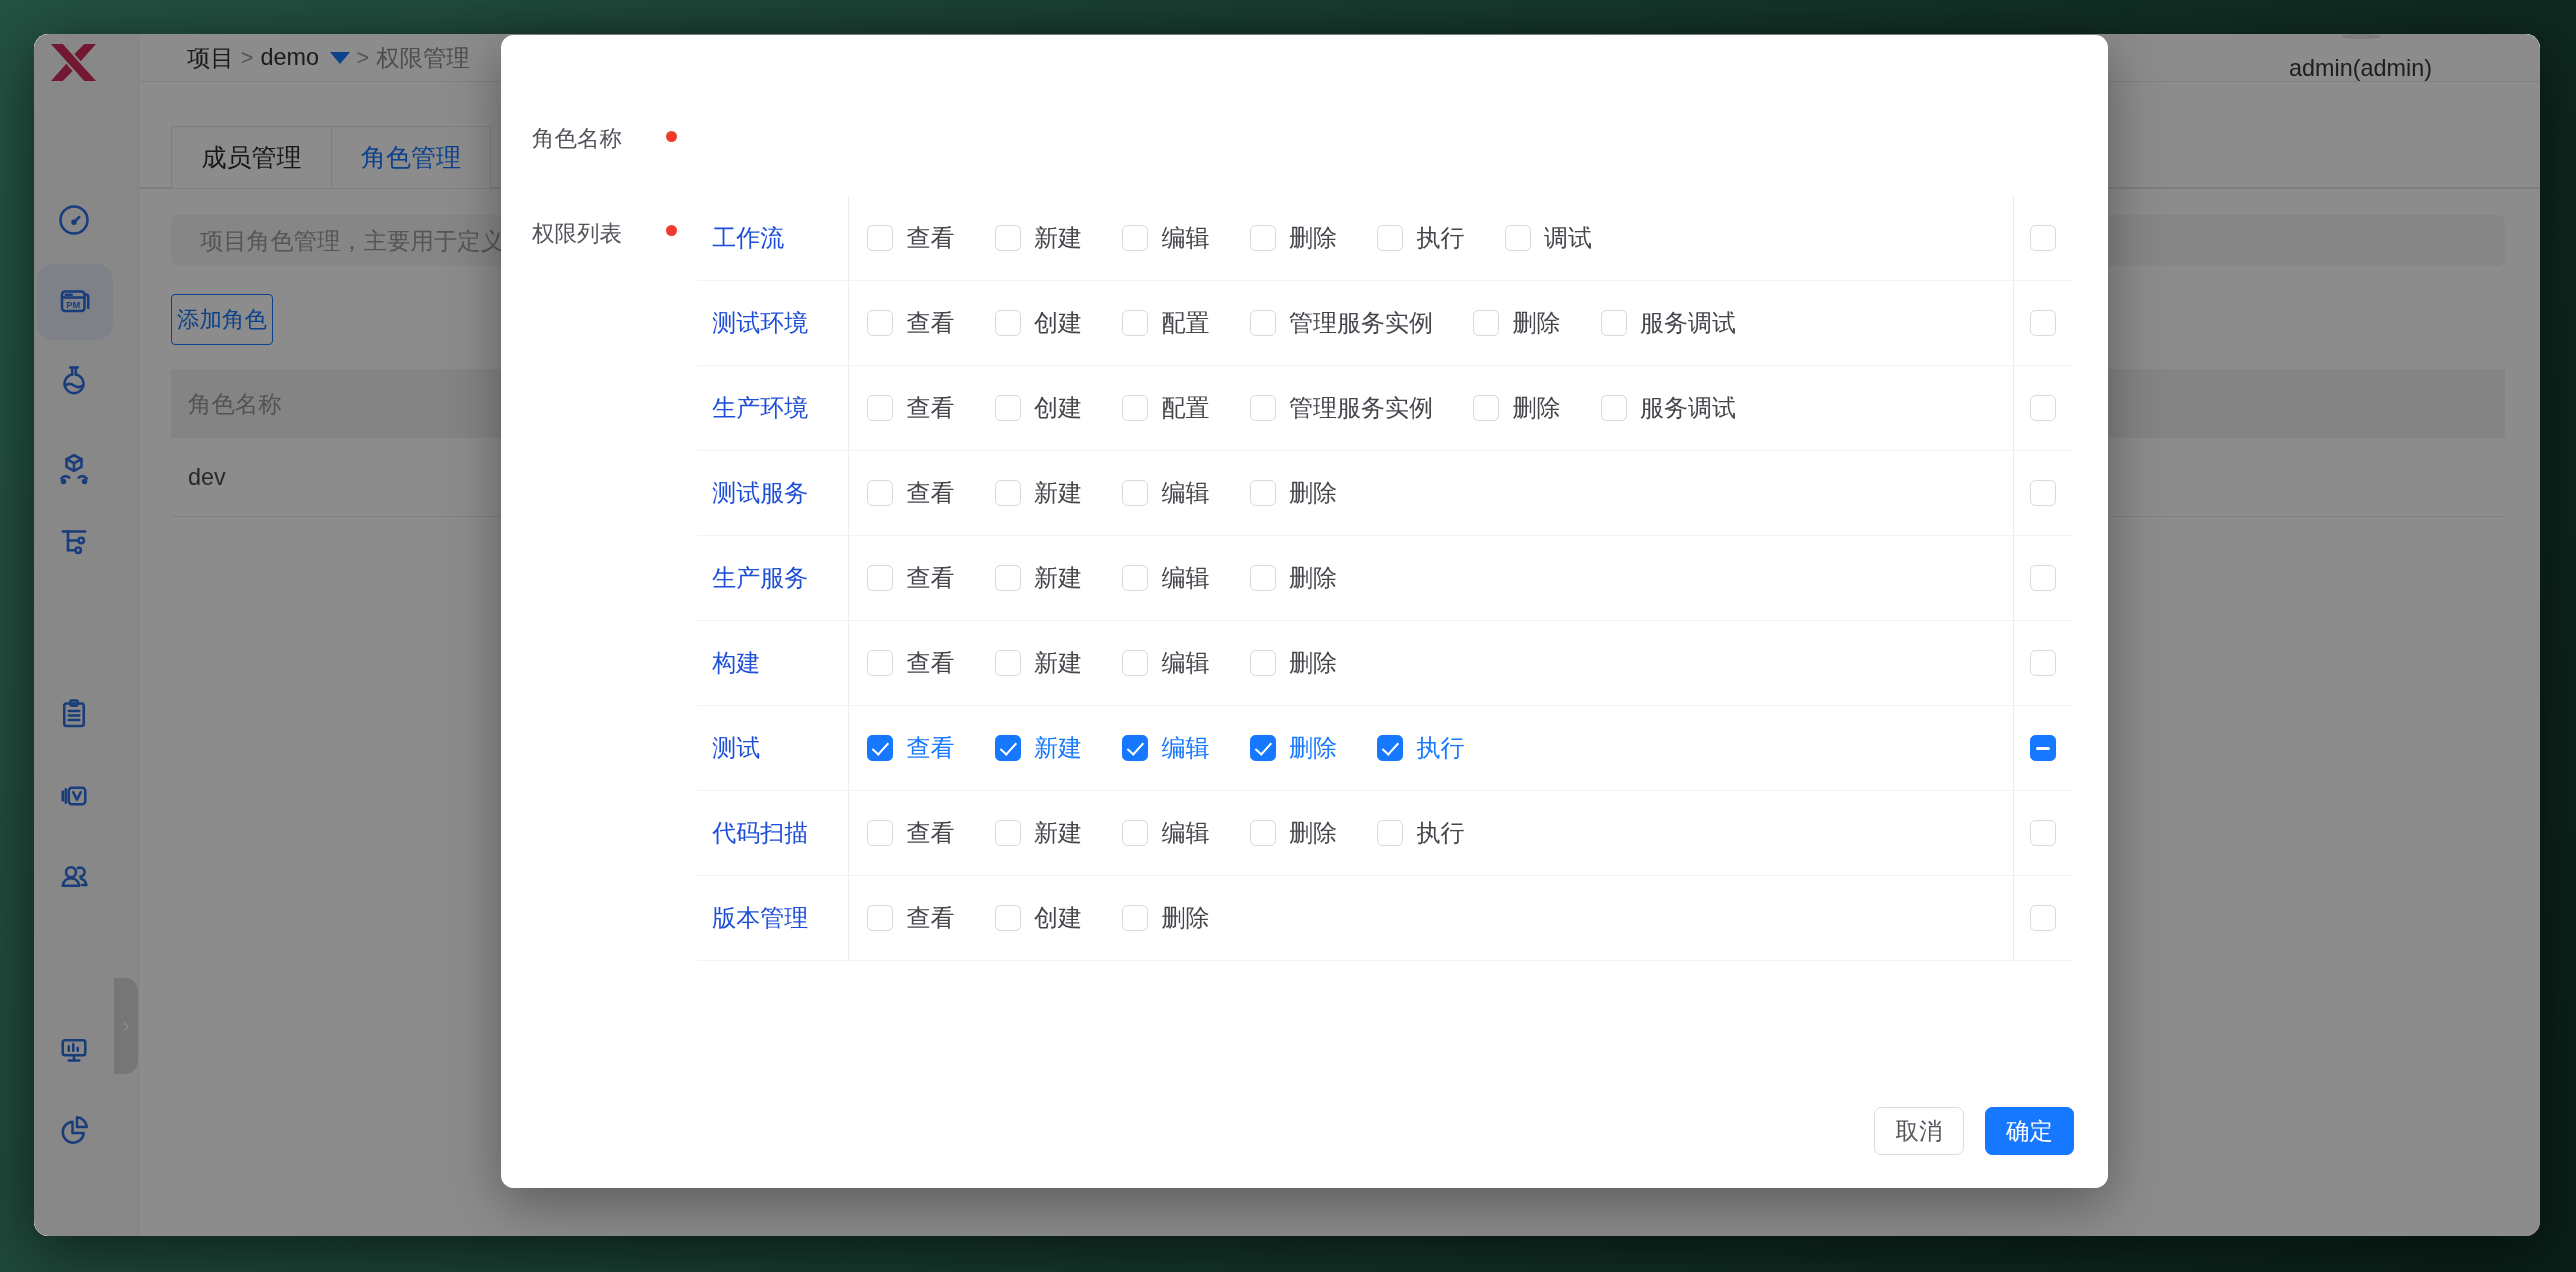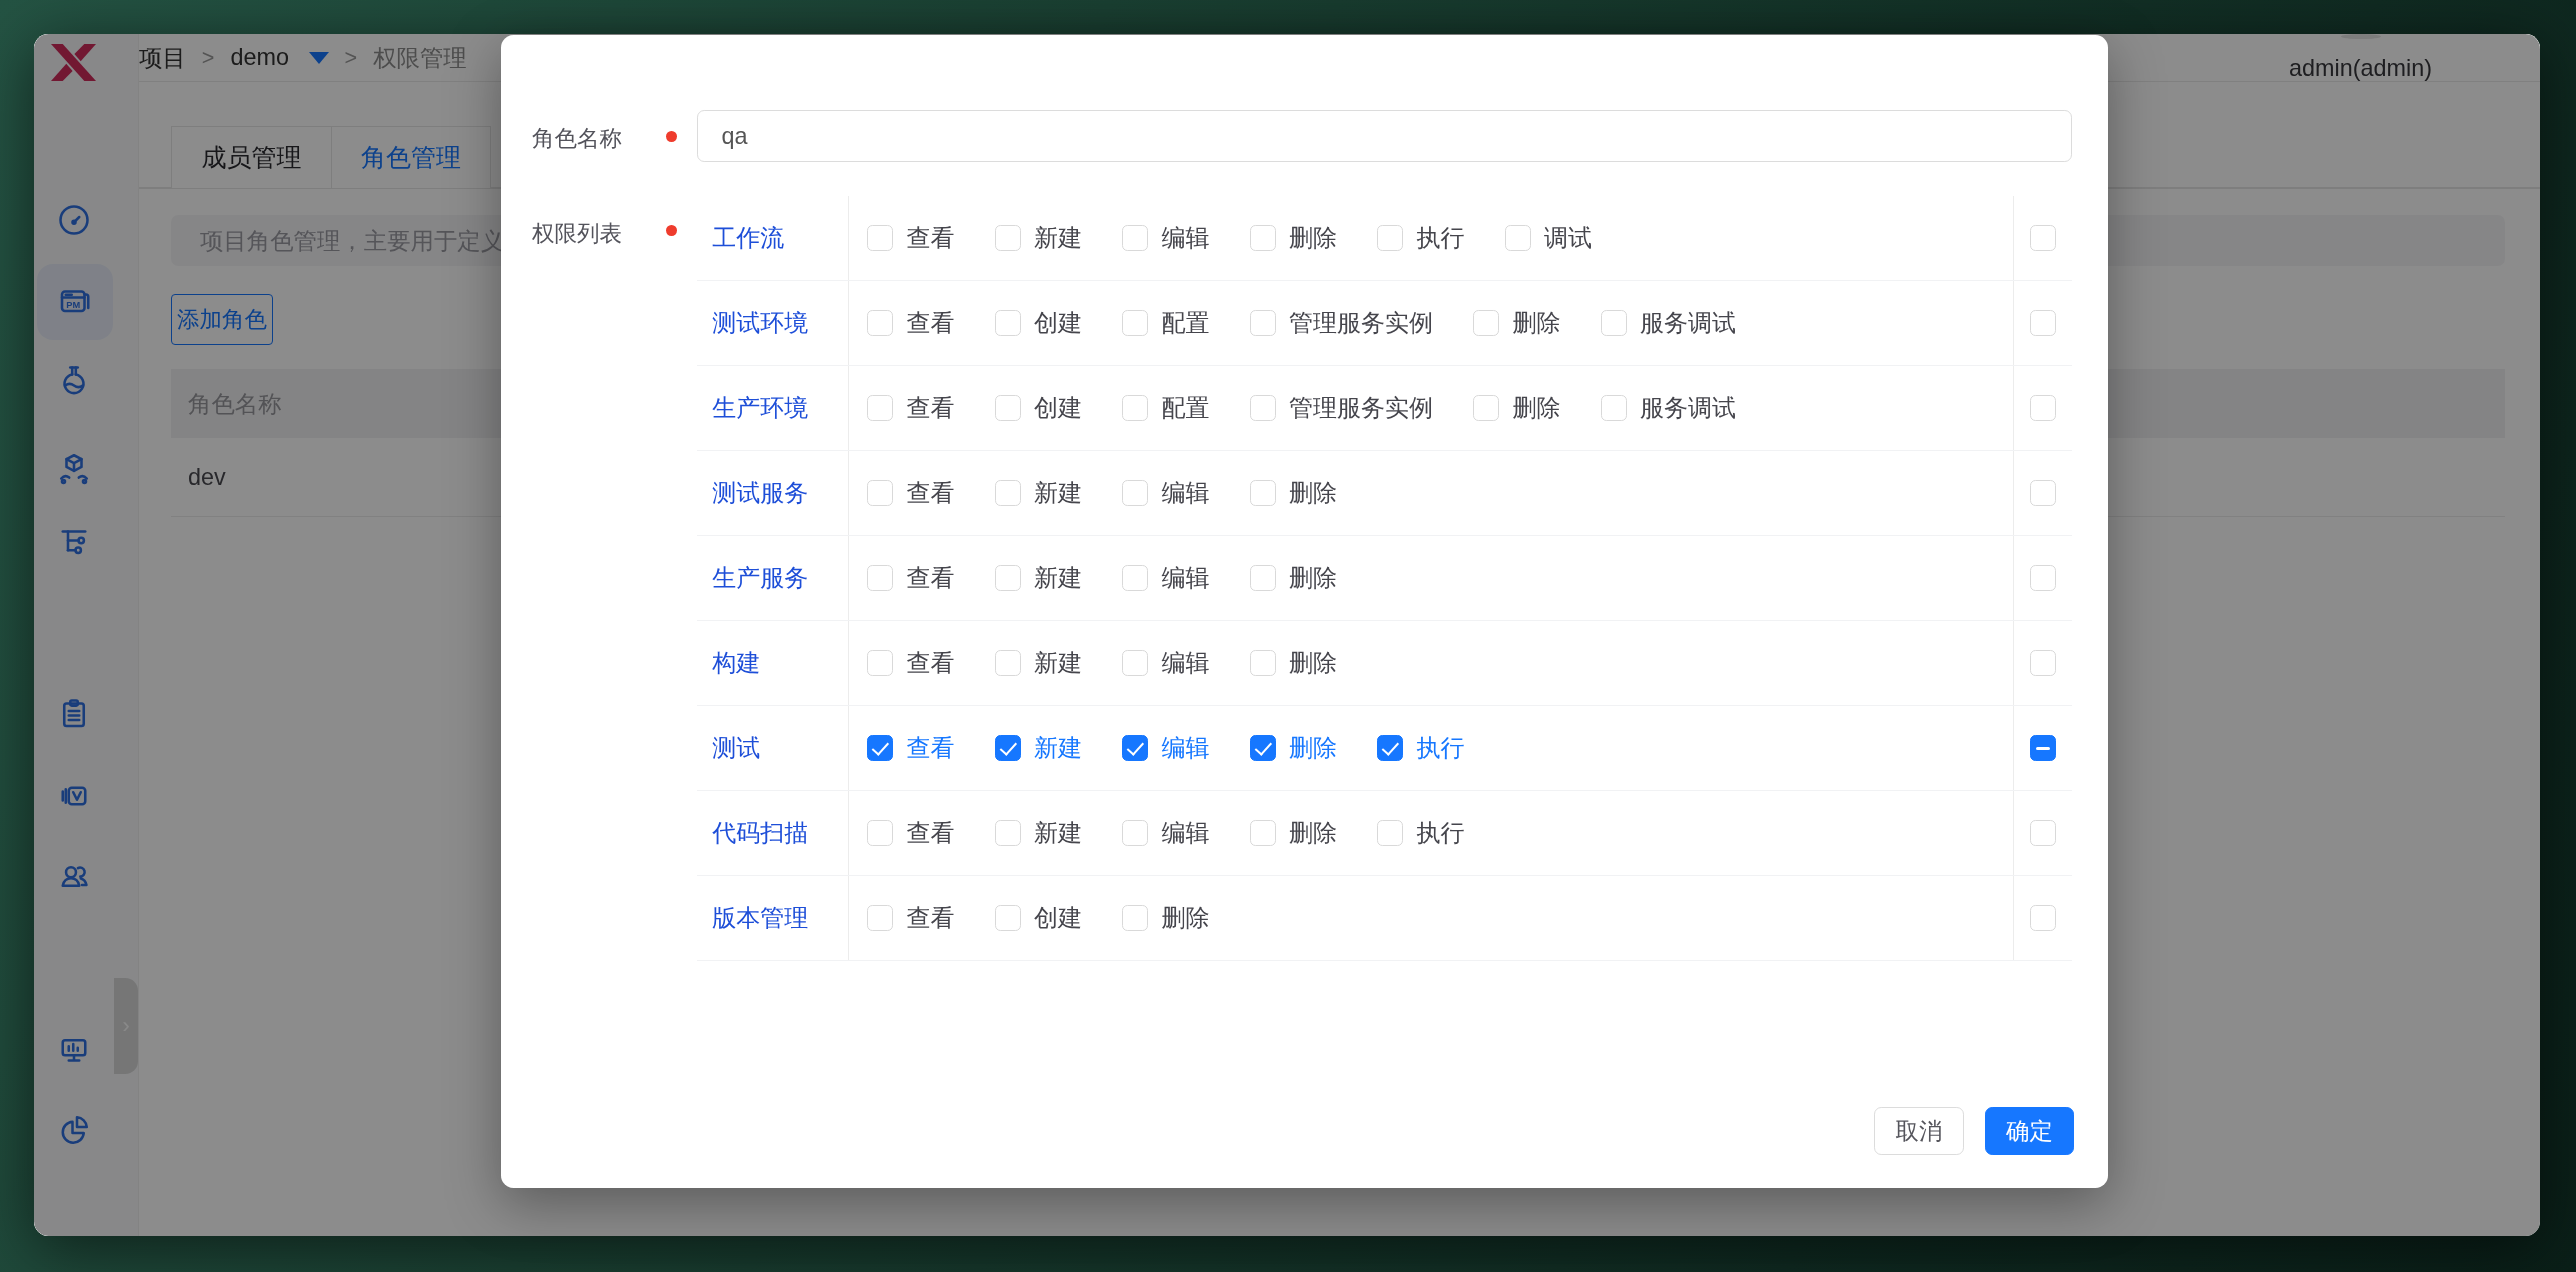--- a/index.html
+++ b/index.html
@@ -12,21 +12,21 @@
   .sidebar{position:absolute;left:0;top:0;width:105px;height:100%;background:#f7f8fa;border-right:1.8px solid #efefef;padding-left:48px;}
   .logo{position:absolute;left:17px;top:10px;width:45px;height:37px;}
   .side-icon{position:absolute;left:21.6px;width:36px;height:36px;display:flex;align-items:center;justify-content:center;}
   .side-icon svg{width:36px;height:36px;stroke:#2f6fe0;fill:none;stroke-width:1.7;stroke-linecap:round;stroke-linejoin:round;}
   .active-pill{position:absolute;left:2.7px;top:230px;width:76px;height:76px;background:#e7ecf7;border-radius:16px;}
   .collapse-handle{position:absolute;left:80px;top:944px;width:24px;height:96px;background:#d8d8d8;
     border-radius:0 12.6px 12.6px 0;display:flex;align-items:center;justify-content:center;color:#fafafa;font-size:21.6px;}
   
   .topbar{position:absolute;left:105px;top:0;width:2401px;height:48px;background:#fff;border-bottom:1.8px solid #eaeaea;
     display:flex;align-items:center;}
-  .crumbs{display:flex;align-items:center;gap:16px;font-size:23.4px;color:#333;}
+  .crumbs{display:flex;align-items:center;gap:7px;margin-left:48px;font-size:23.4px;color:#333;}
   .crumb-sep{color:#9a9a9a;font-size:21.6px;}
   .crumb-muted{color:#8c8c8c;}
   .caret-down{width:0;height:0;border-left:10px solid transparent;border-right:10px solid transparent;
     border-top:12.6px solid #1677ff;margin-left:3.6px;display:inline-block;}
   .account{position:absolute;right:108px;top:0;height:48px;display:flex;align-items:center;gap:16px;flex-direction:column;}
   .avatar{width:40px;height:40px;border-radius:50%;overflow:hidden;background:#e3e3e3;}
   .account-name{font-size:23.4px;color:#38383d;}
   
   .tab-line{position:absolute;left:105px;top:153px;width:2401px;height:1.8px;background:#e6e6e6;}
   .tabseg{position:absolute;top:92px;height:63px;border:1.8px solid #e6e6e6;background:#fff;
@@ -198,21 +198,20 @@
     <div class="add-btn">添加角色</div>
     <div class="bg-thead">角色名称</div>
     <div class="bg-row">dev</div>
 
     <div class="overlay"></div>
   </div>
 
   <div class="modal">
     <div class="f-label" style="top:88px">角色名称</div>
     <div class="req-dot" style="left:165px;top:96px"></div>
-    <input class="role-input" value="qa" style="">
 
     <div class="f-label" style="top:183px">权限列表</div>
     <div class="req-dot" style="left:165px;top:190px"></div>
 
     <div class="ptable">
       <div id="perm-rows">
           <div class="perm-row">
             <div class="c1">工作流</div>
             <div class="c2">
               <div class="cb-item">

